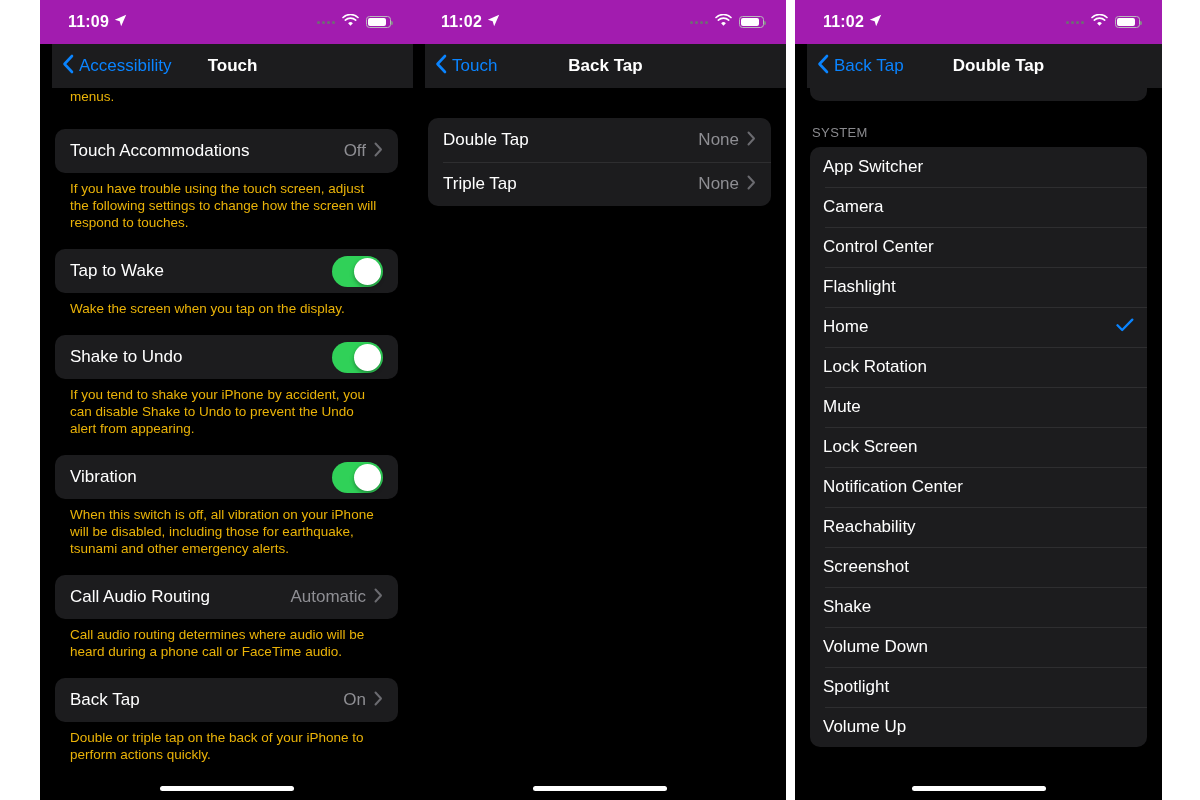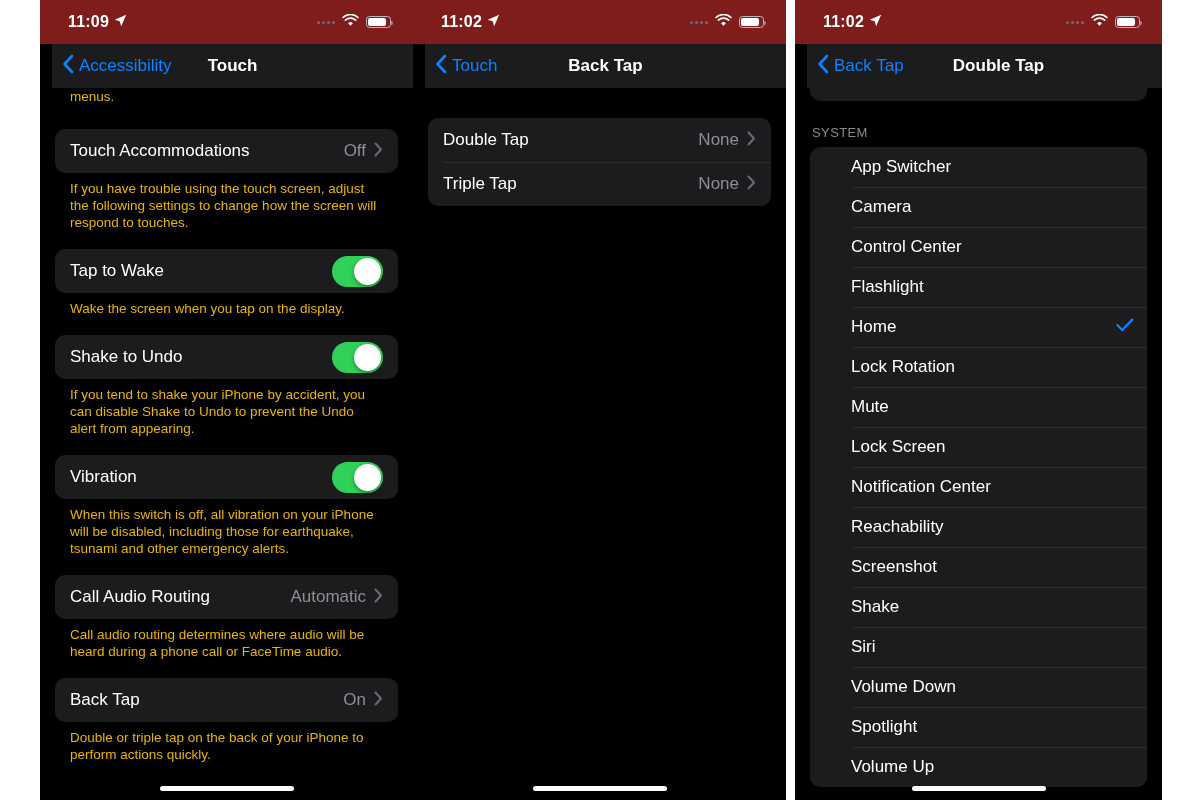--- a/index.html
+++ b/index.html
@@ -31,21 +31,21 @@
     color: #ffffff;
   }
   #phone1 { left: 40px;  width: 373px; }
   #phone2 { left: 413px; width: 373px; }
   #phone3 { left: 795px; width: 367px; }
 
   
   .statusbar {
     position: relative;
     height: 44px;
-    background: #7f1d1d;
+    background: #a21caf;
     display: flex;
     align-items: center;
     justify-content: space-between;
     padding: 0 22px 0 28px;
     box-sizing: border-box;
   }
   .sb-left {
     display: flex;
     align-items: center;
     gap: 5px;
@@ -219,21 +219,20 @@
   }
   .opt-row {
     display: flex;
     align-items: center;
     justify-content: space-between;
     height: 40px;
     padding: 0 13px;
     box-sizing: border-box;
     cursor: pointer;
     position: relative;
-    margin-left: 28px;
   }
   .opt-row + .opt-row::before {
     content: "";
     position: absolute;
     left: 15px; right: 0; top: 0;
     height: 1px;
     background: #2e2e30;
   }
   .opt-label {
     font-size: 17px;
@@ -568,23 +567,20 @@
         <div class="opt-row">
           <span class="opt-label">Reachability</span>
         </div>
         <div class="opt-row">
           <span class="opt-label">Screenshot</span>
         </div>
         <div class="opt-row">
           <span class="opt-label">Shake</span>
         </div>
         <div class="opt-row">
-          <span class="opt-label">Siri</span>
-        </div>
-        <div class="opt-row">
           <span class="opt-label">Volume Down</span>
         </div>
         <div class="opt-row">
           <span class="opt-label">Spotlight</span>
         </div>
         <div class="opt-row">
           <span class="opt-label">Volume Up</span>
         </div>
       </div>
 

